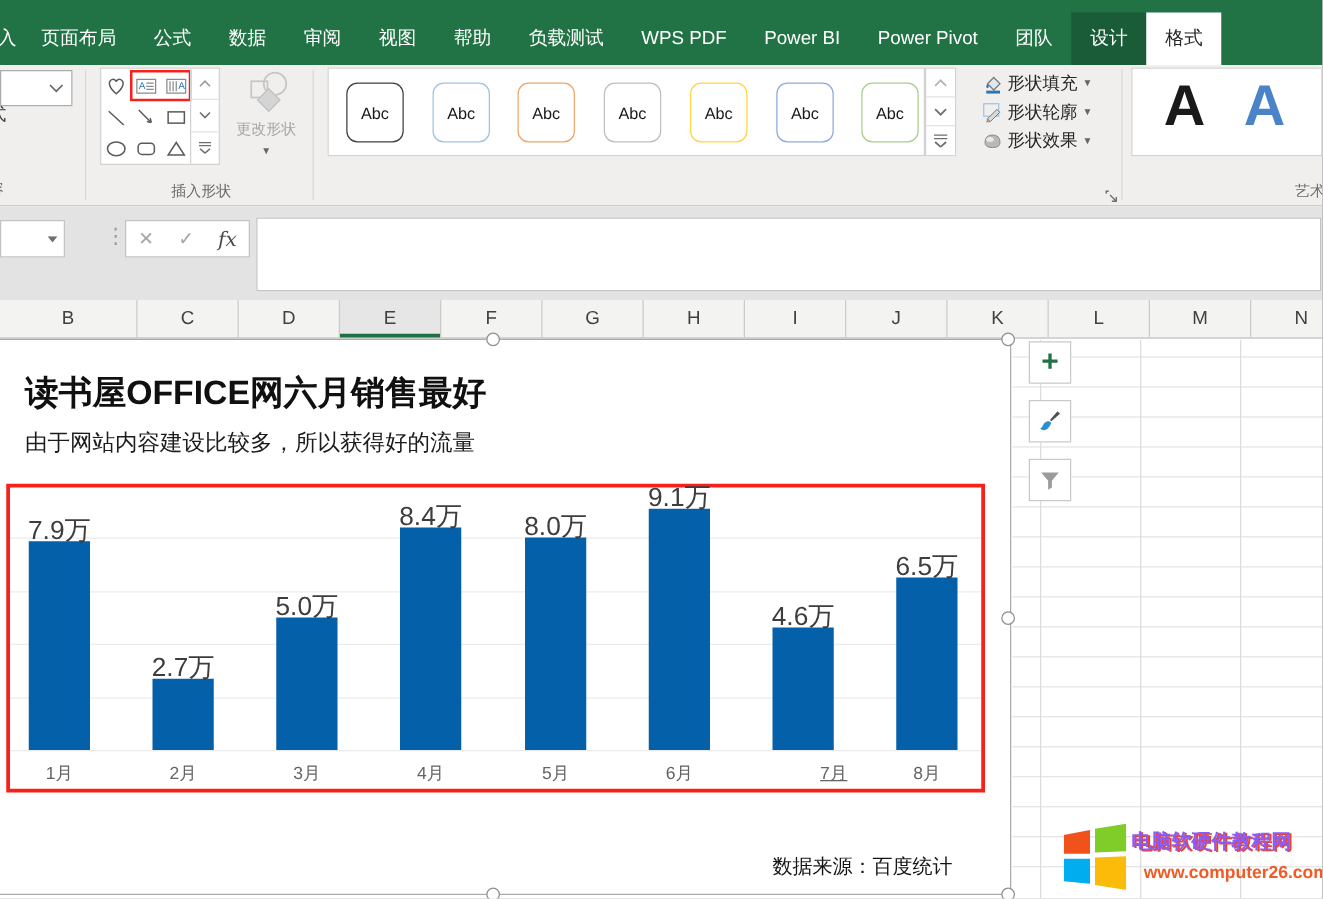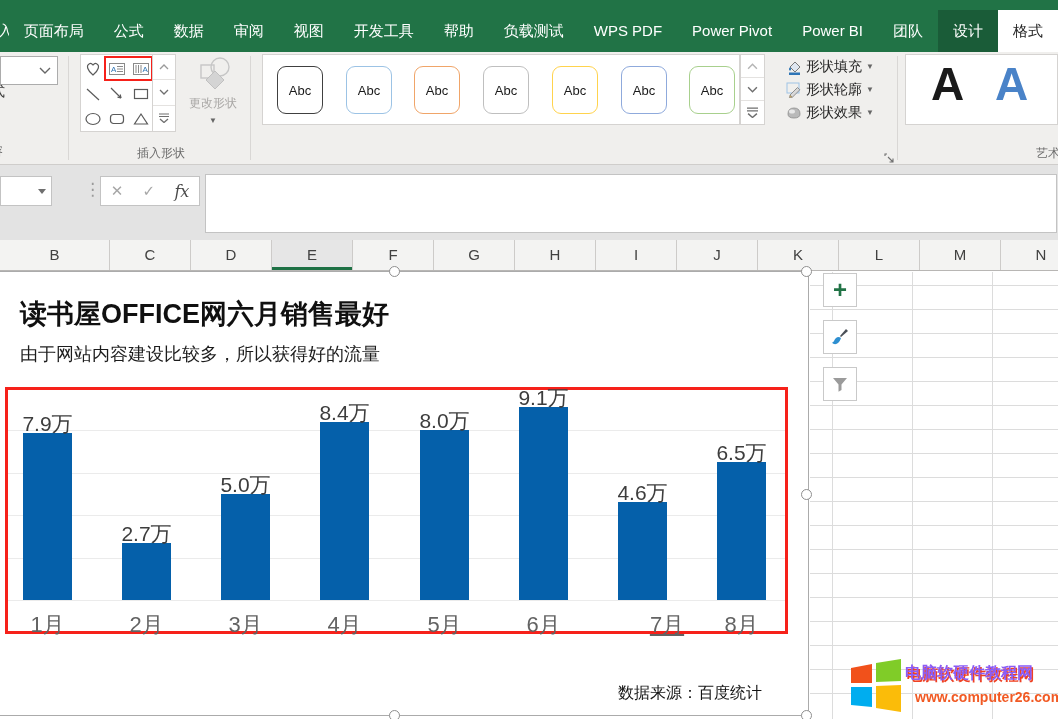--- a/index.html
+++ b/index.html
@@ -66,21 +66,21 @@
      background-image:repeating-linear-gradient(to bottom, transparent 0 23px, #dcdcdc 23px 24px);
      background-position:0 -10px; }
   .vline { position:absolute; top:1px; width:1px; height:447px; background:#dcdcdc; }
 
   .chart-title { position:absolute; left:20px; top:25px; font-size:27px; font-weight:700; color:#101010; white-space:nowrap; }
   .chart-sub { position:absolute; left:20px; top:71px; font-size:18px; color:#1c1c1c; white-space:nowrap; }
   .red-frame { position:absolute; left:5px; top:116px; width:783px; height:247px; border:3px solid #f6211a; z-index:3; }
   .cgrid { position:absolute; left:8px; width:778px; height:1px; background:#ebebeb; z-index:1; }
   .bar { position:absolute; width:49px; background:#0560aa; z-index:2; }
   .bar-label { position:absolute; width:70px; text-align:center; font-size:21px; color:#3d3d3d; z-index:4; }
-  .month-label { position:absolute; width:70px; text-align:center; font-size:22px; color:#636363; z-index:4; }
+  .month-label { position:absolute; width:70px; text-align:center; font-size:14px; color:#636363; z-index:4; }
   .src-note { position:absolute; left:618px; top:412px; font-size:16px; color:#141414; white-space:nowrap; }
 
   .sel-line-h { position:absolute; left:0; width:808px; height:1px; background:#ababab; z-index:5; }
   .sel-line-v { position:absolute; left:808px; top:0; width:1px; height:445px; background:#ababab; z-index:5; }
   .handle { position:absolute; width:11px; height:11px; border-radius:50%; background:#fff; border:1.5px solid #8f8f8f; z-index:6; }
 
   .chart-btn { position:absolute; left:823px; width:34px; height:34px; background:#fff; border:1px solid #c9c9c9; display:flex; align-items:center; justify-content:center; z-index:6; }
   .cb-plus { color:#217346; font-size:24px; font-weight:700; line-height:1; }
 
   .wm-flag { position:absolute; left:851px; top:388px; z-index:7; }
@@ -92,26 +92,25 @@
 
 <div id="screen">
 
   <div class="tabbar">
       <div class="tab tab-partial">插入</div>
       <div class="tab">页面布局</div>
       <div class="tab">公式</div>
       <div class="tab">数据</div>
       <div class="tab">审阅</div>
       <div class="tab">视图</div>
-      <div class="tab">开发工具</div>
       <div class="tab">帮助</div>
       <div class="tab">负载测试</div>
       <div class="tab">WPS PDF</div>
+      <div class="tab">Power BI</div>
       <div class="tab">Power Pivot</div>
-      <div class="tab">Power BI</div>
       <div class="tab">团队</div>
       <div class="tab tab-contextual">设计</div>
       <div class="tab tab-active">格式</div>
     </div>
 
   <div class="ribbon">
 
     <div class="namebox-dd">
       <svg width="12" height="8" viewBox="0 0 12 8">
           <path d="M1 1 L6 6 L11 1" fill="none" stroke="#666" stroke-width="1.4"></path>

